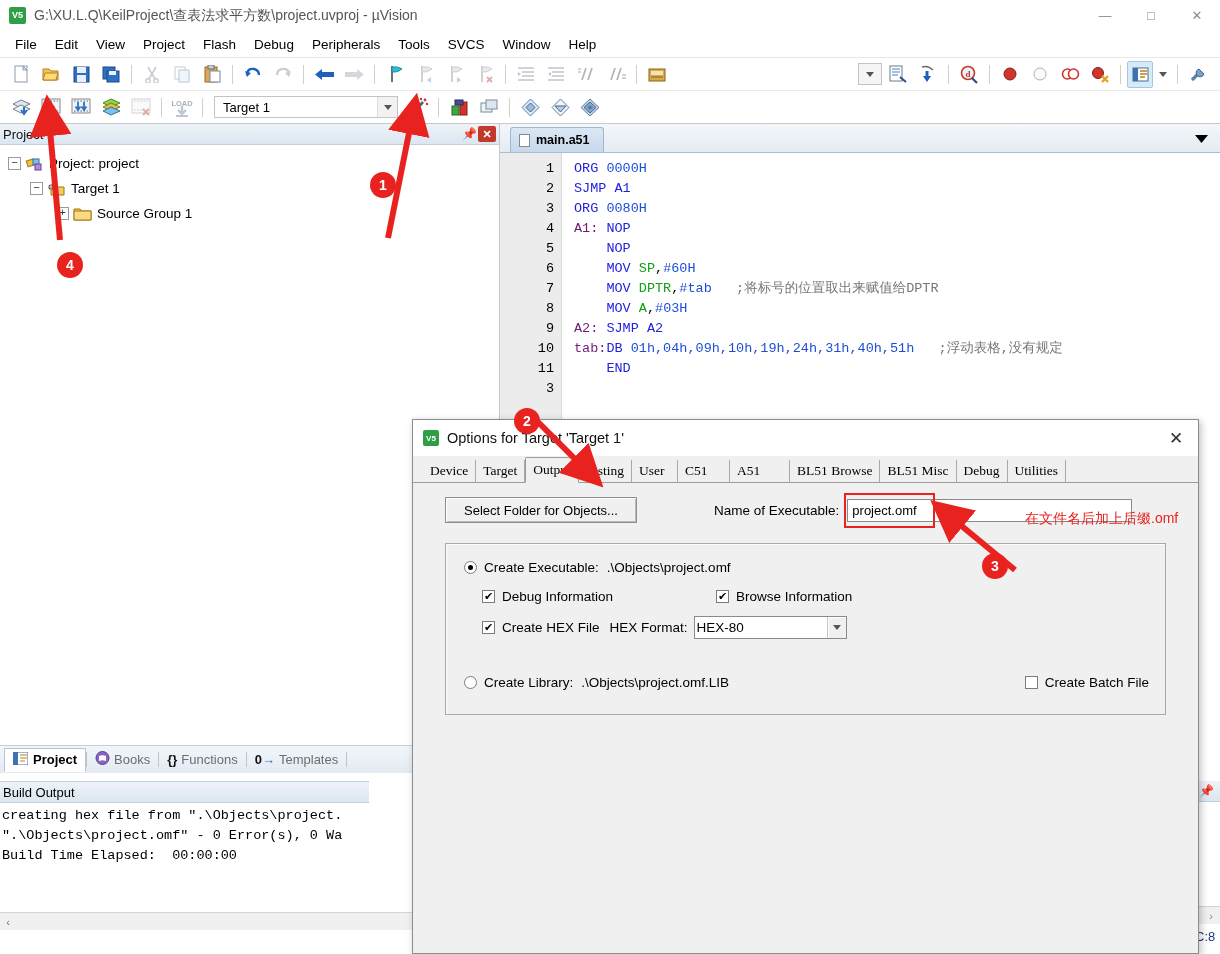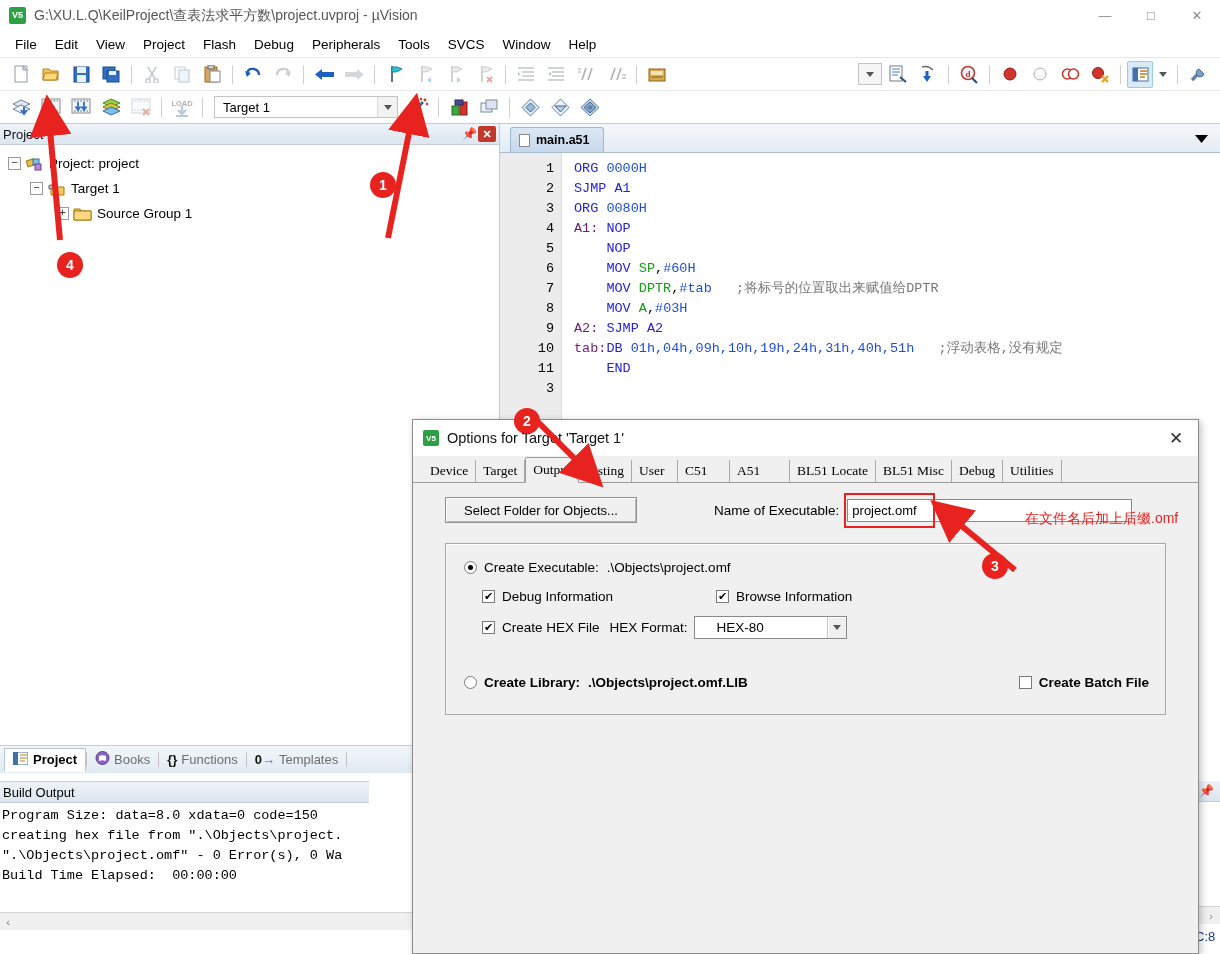--- a/index.html
+++ b/index.html
@@ -205,21 +205,21 @@
     margin-right:7px;flex:none; }
   .radio.on::after { content:''; width:5px;height:5px;border-radius:50%;
     background:#000; }
   .cbx { width:13px;height:13px;border:1px solid #7b7b7b;background:#fff;
     display:inline-flex;align-items:center;justify-content:center;
     margin-right:7px;flex:none;font-size:11px;line-height:1;color:#000;
     font-family:"Liberation Sans",sans-serif; }
   .optrow { display:flex; align-items:center; font-size:13.5px; }
   #hexsel { width:153px; height:23px; border:1px solid #8a8a8a; background:#fff;
     display:flex; align-items:center; font-size:13.5px; margin-left:6px; }
-  #hexsel .v { flex:1; padding-left:22px; }
+  #hexsel .v { flex:1; padding-left:2px; }
   #hexsel .ar { width:19px; height:21px; background:#f0f0f0;
     border-left:1px solid #c6c6c6; display:flex; align-items:center;
     justify-content:center; box-shadow:inset 1px 1px 0 #fff; }
 
   
   .marker {
     position:absolute; width:26px; height:26px; border-radius:50%;
     background:#e8231f; color:#fff; font-size:14px; font-weight:bold;
     display:flex; align-items:center; justify-content:center; z-index:60;
   }
@@ -677,21 +677,20 @@
     <span>Templates</span>
   </div>
   <div class="btab-sep"></div>
 </div>
 
 <div id="buildpanel">
   <div id="buildhead">
     <span>Build Output</span>
   </div>
   <div id="buildtext">
-    <div>Program Size: data=8.0 xdata=0 code=150</div>
     <div>creating hex file from ".\Objects\project.</div>
     <div>".\Objects\project.omf" - 0 Error(s), 0 Wa</div>
     <div>Build Time Elapsed:  00:00:00</div>
   </div>
   <div id="buildscroll">
     <div class="sb">‹</div>
   </div>
 </div>
 
 <div id="rightlow">
@@ -714,21 +713,21 @@
   </div>
 
   <div id="dlg-tabs">
     <div class="dtab">Device</div>
     <div class="dtab">Target</div>
     <div class="dtab active">Output</div>
     <div class="dtab">Listing</div>
     <div class="dtab" style="min-width:46px;">User</div>
     <div class="dtab" style="min-width:52px;">C51</div>
     <div class="dtab" style="min-width:60px;">A51</div>
-    <div class="dtab">BL51 Locate</div>
+    <div class="dtab">BL51 Browse</div>
     <div class="dtab">BL51 Misc</div>
     <div class="dtab">Debug</div>
     <div class="dtab">Utilities</div>
   </div>
 
   <div id="dlg-body">
     <div class="row1">
       <div class="btn3d" id="sel-folder-btn">Select Folder for Objects...</div>
       <div id="exe-label">Name of Executable:</div>
       <div id="exe-field-wrap">
@@ -759,21 +758,21 @@
         <span style="width:10px;"></span>
         <span>HEX Format:</span>
         <span id="hexsel">
           <span class="v">HEX-80</span>
           <span class="ar">
               <span class="carat"></span>
             </span>
         </span>
       </div>
 
-      <div class="optrow" style="margin:36px 0 0 18px;font-weight:bold;">
+      <div class="optrow" style="margin:36px 0 0 18px;">
         <span class="radio"></span>
         <span>Create Library:</span>
         <span style="width:8px;"></span>
         <span>.\Objects\project.omf.LIB</span>
         <span style="flex:1"></span>
         <span class="cbx"></span>
         <span style="margin-right:16px;text-align:right;">Create Batch File</span>
       </div>
     </div>
   </div>

